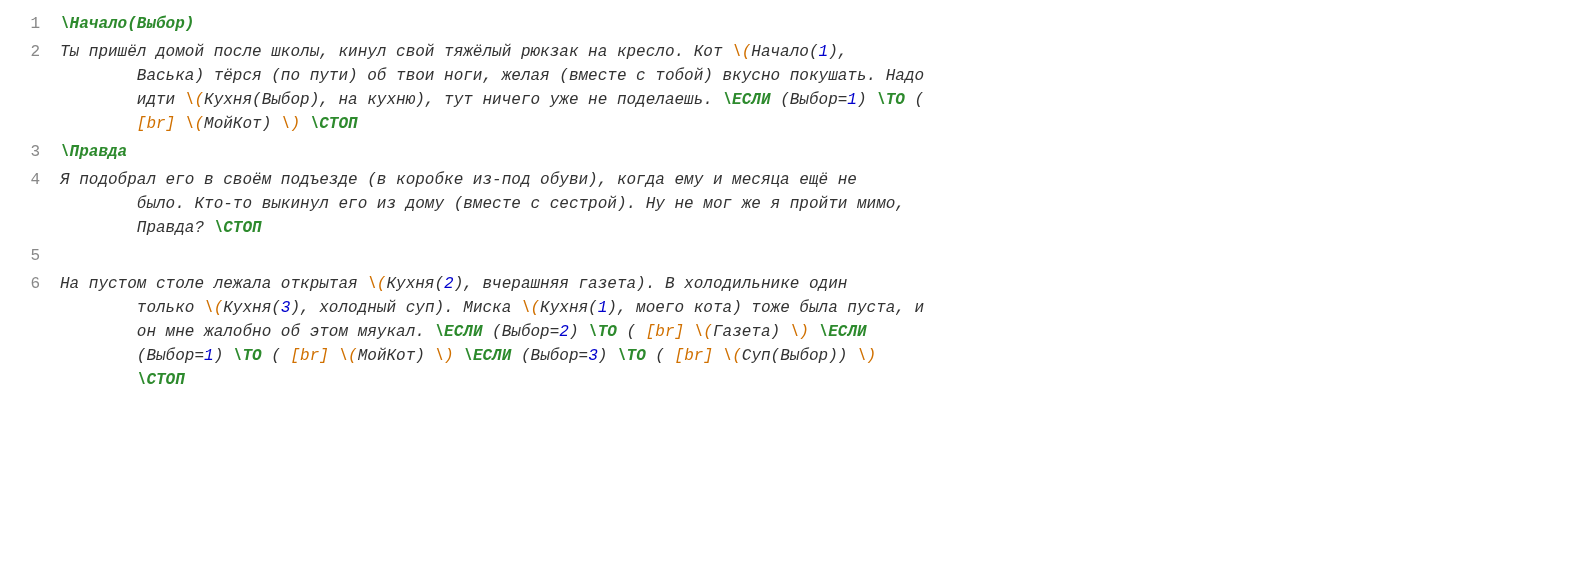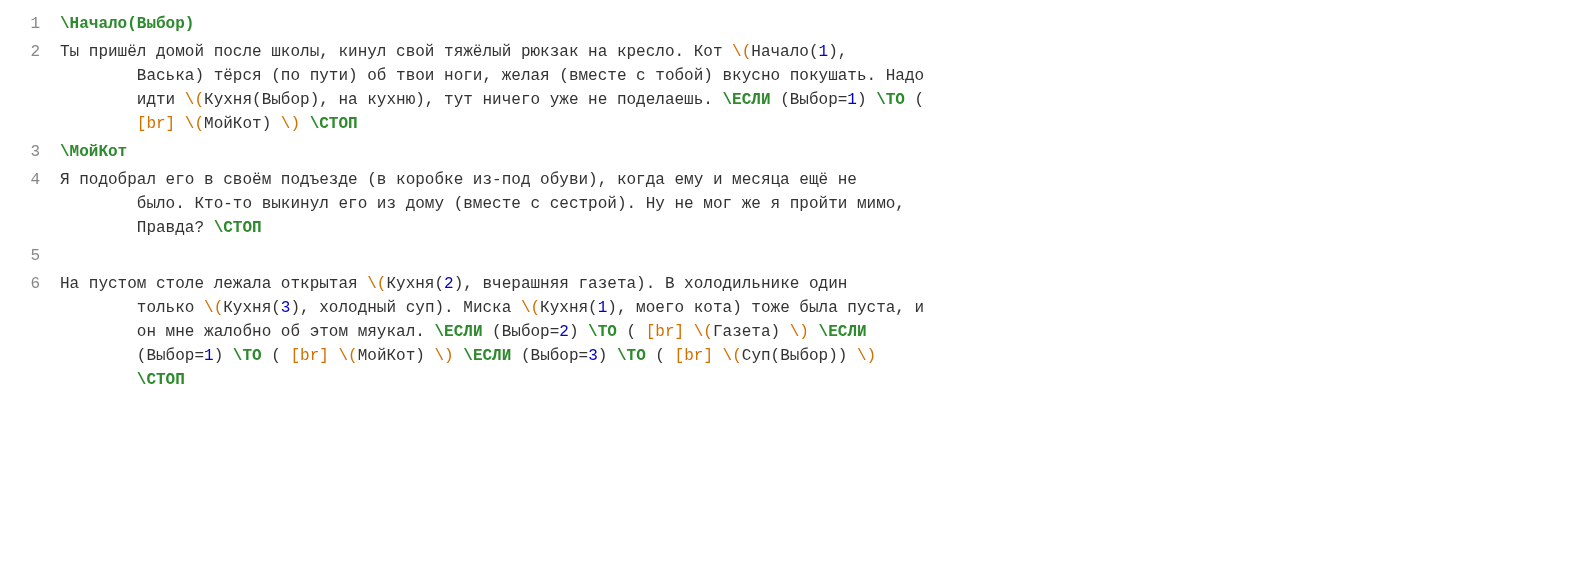--- a/index.html
+++ b/index.html
@@ -41,20 +41,21 @@
     }
 
     .line-content {
       flex: 1;
       color: #333333;
       font-size: 16px;
       line-height: 1.5;
       padding-right: 20px;
       white-space: pre-wrap;
       word-break: break-word;
+      font-style: italic;
     }
 
     .green { color: #2d8a2d; font-weight: bold; }
     .orange { color: #d07000; }
     .blue { color: #0000cc; }
   </style>
 </head>
 <body>
 
 <div class="code-container">
@@ -64,21 +65,21 @@
     </div>
     <div class="code-line">
       <div class="line-number">2</div>
       <div class="line-content">Ты пришёл домой после школы, кинул свой тяжёлый рюкзак на кресло. Кот <span class="orange">\(</span>Начало(<span class="blue">1</span>),
         Васька) тёрся (по пути) об твои ноги, желая (вместе с тобой) вкусно покушать. Надо
         идти <span class="orange">\(</span>Кухня(Выбор), на кухню), тут ничего уже не поделаешь. <span class="green">\ЕСЛИ</span> (Выбор=<span class="blue">1</span>) <span class="green">\ТО</span> (
         <span class="orange">[br]</span> <span class="orange">\(</span>МойКот) <span class="orange">\)</span> <span class="green">\СТОП</span></div>
     </div>
     <div class="code-line">
       <div class="line-number">3</div>
-      <div class="line-content"><span class="green">\МойКот</span></div>
+      <div class="line-content"><span class="green">\Правда</span></div>
     </div>
     <div class="code-line">
       <div class="line-number">4</div>
       <div class="line-content">Я подобрал его в своём подъезде (в коробке из-под обуви), когда ему и месяца ещё не
         было. Кто-то выкинул его из дому (вместе с сестрой). Ну не мог же я пройти мимо,
         Правда? <span class="green">\СТОП</span></div>
     </div>
     <div class="code-line">
       <div class="line-number">5</div>
     </div>

